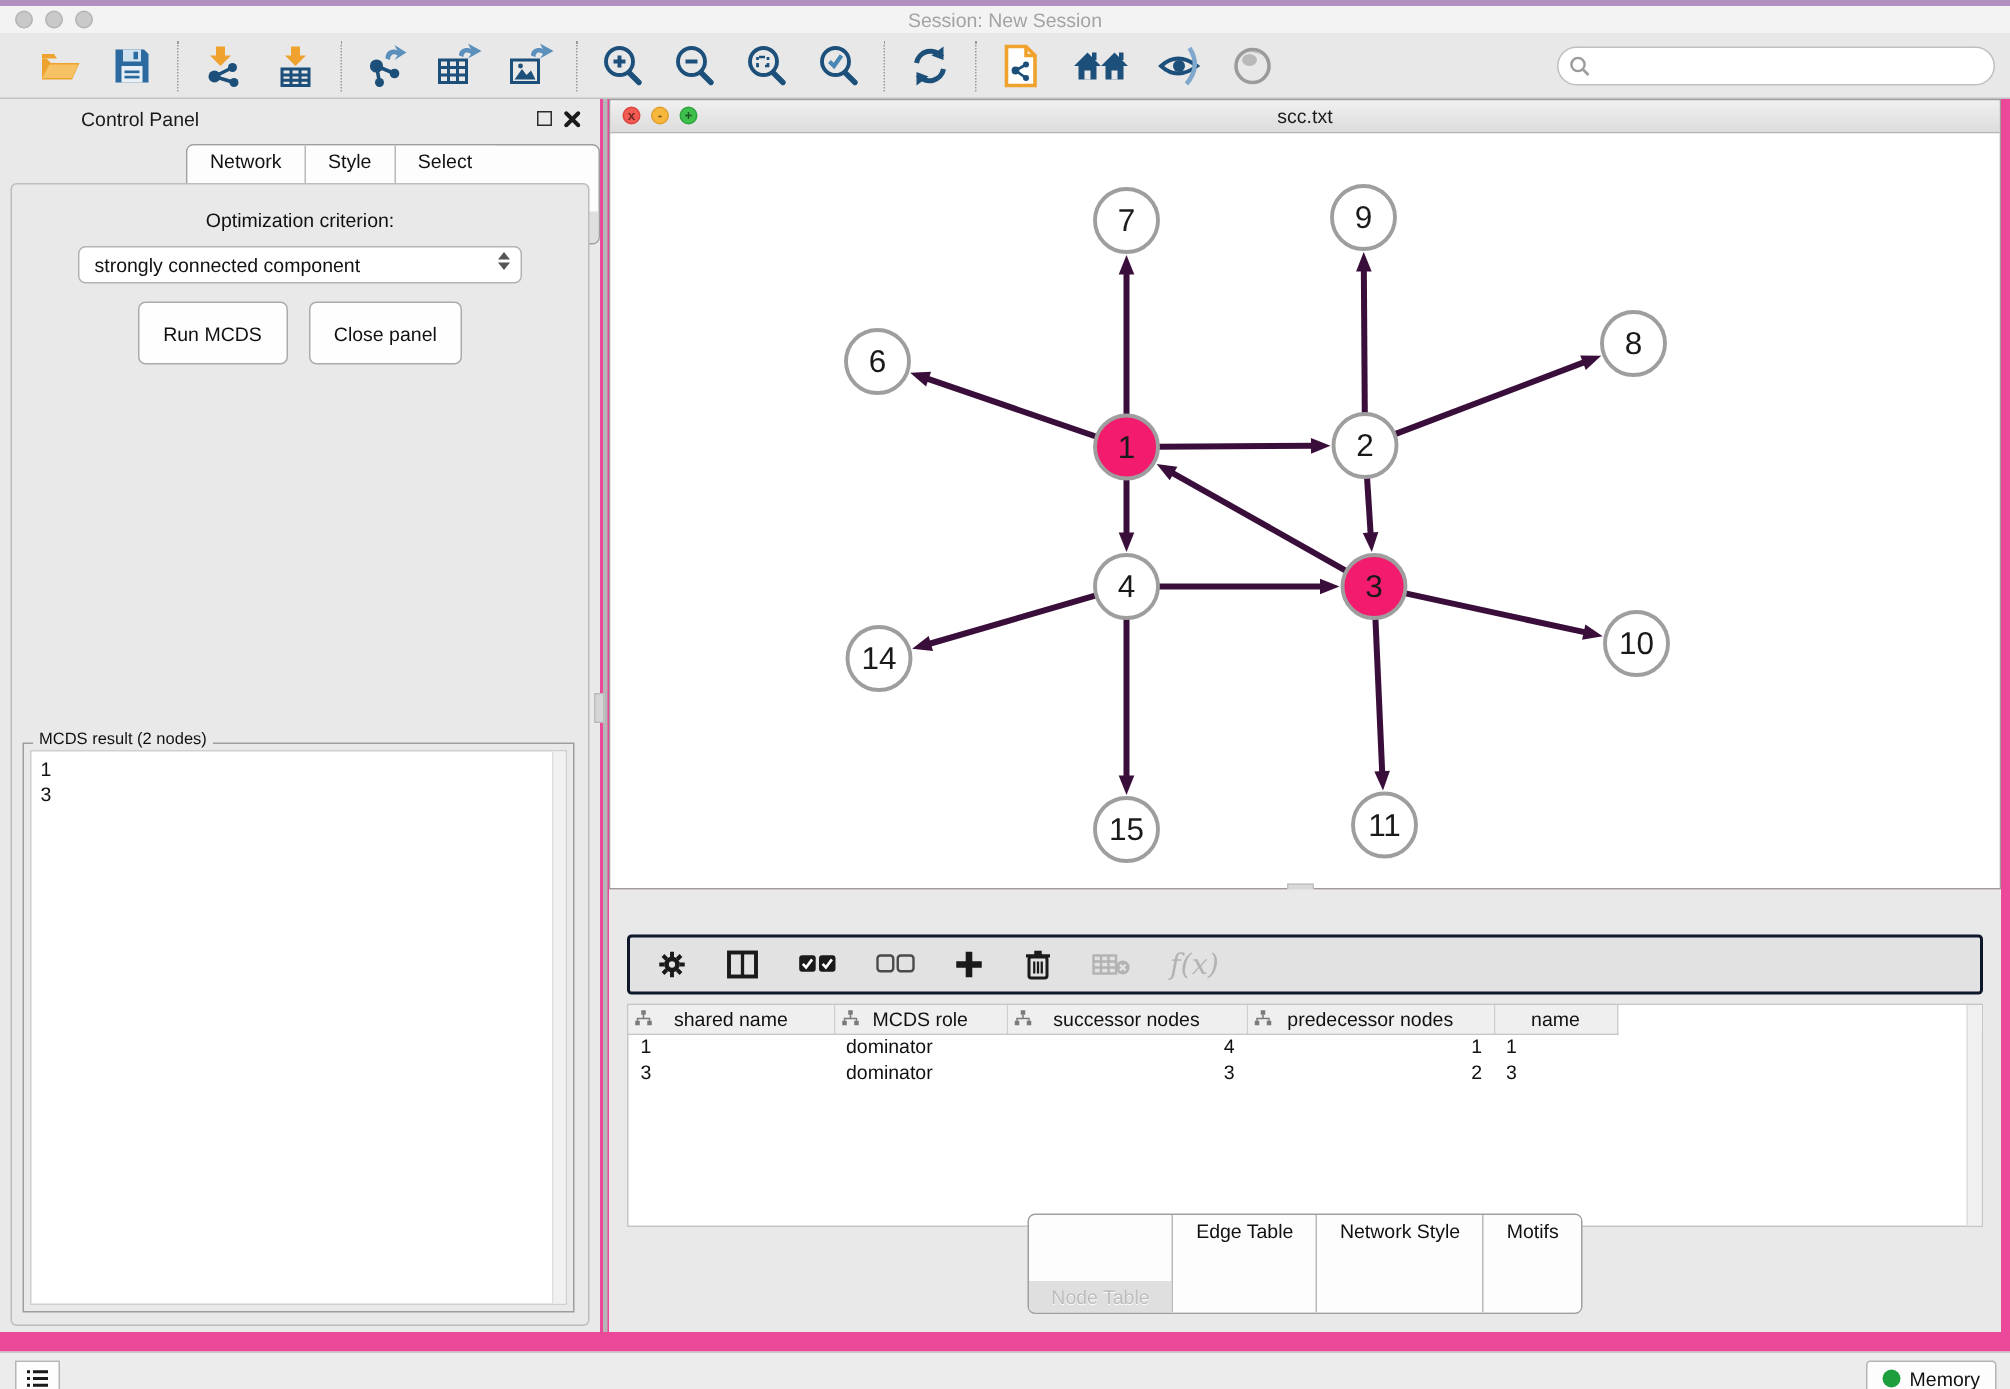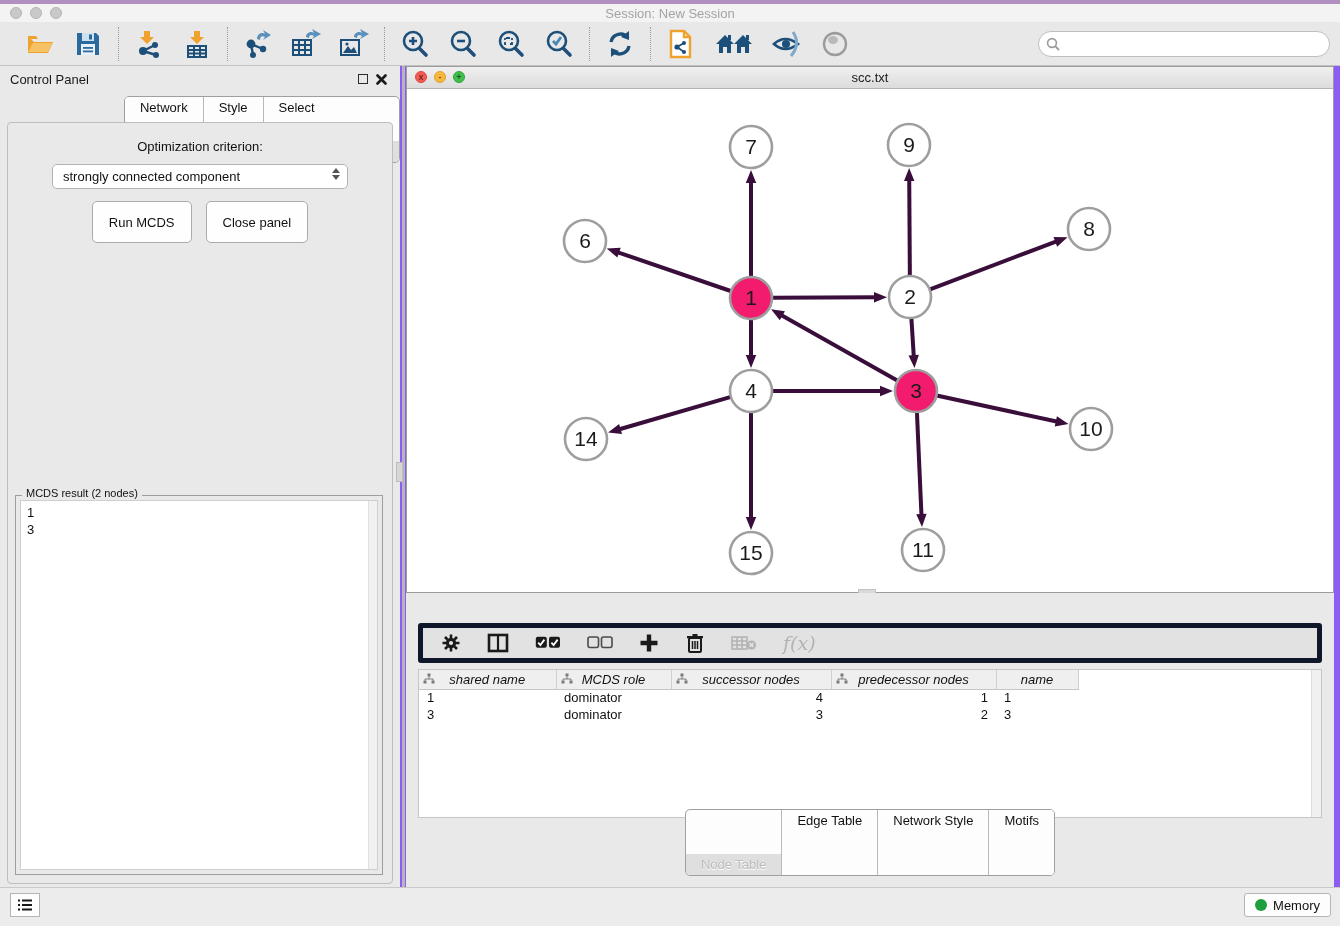--- a/index.html
+++ b/index.html
@@ -1,17 +1,17 @@
 <!DOCTYPE html>
 <html><head>
 <meta charset="utf-8">
 <style>
   * { margin:0; padding:0; box-sizing:border-box; }
   html,body { width:1340px; height:926px; font-family:"Liberation Sans", sans-serif; background:#e9e9e9; overflow:hidden; }
-  .window { position:absolute; inset:0; background:#8b5cf6; }
+  .window { position:absolute; inset:0; background:#ec4899; }
 
   
   .frame-top { position:absolute; left:0; top:0; right:0; height:4px; background:#b18fc0; }
   .titlebar { position:absolute; left:0; top:4px; right:0; height:18px; background:#f3f3f3; }
   .traffic { position:absolute; left:10px; top:3px; display:flex; gap:8px; }
   .tl { width:12px; height:12px; border-radius:50%; background:#c9c9c9; border:1px solid #b4b4b4; position:relative; font-size:9px; line-height:10px; text-align:center; color:rgba(0,0,0,.55); font-weight:bold; }
   .tl.red { background:#f25a52; border-color:#dd4540; }
   .tl.yellow { background:#f6b73c; border-color:#e0a030; }
   .tl.green { background:#3fbf4c; border-color:#2fa43c; }
   .title-text { position:absolute; left:0; right:0; top:2px; text-align:center; font-size:13px; color:#a3a3a3; }
@@ -19,21 +19,21 @@
   
   .toolbar { position:absolute; left:0; top:22px; right:0; height:44px; background:#e8e8e8; border-bottom:1px solid #c2c2c2; display:flex; align-items:center; padding-left:10px; }
   .tb-group { display:flex; align-items:center; gap:16px; padding:0 14px; }
   .tb-sep { width:0; height:34px; border-left:1px dotted #9a9a9a; }
   .tb-btn { width:32px; height:32px; display:flex; align-items:center; justify-content:center; cursor:pointer; }
   .search-wrap { margin-left:auto; margin-right:10px; position:relative; }
   .search-input { width:292px; height:26px; border:1px solid #bfbfbf; border-radius:13px; background:#fff; padding-left:26px; font-size:13px; outline:none; color:#333; }
   .search-glyph { position:absolute; left:8px; top:6px; }
 
   
-  .control-panel { position:absolute; left:0; top:66px; width:400px; bottom:38px; background:#e9e9e9; }
+  .control-panel { position:absolute; left:0; top:66px; width:400px; bottom:38px; background:#e9e9e9;padding-left:44px; }
   .panel-header { height:26px; display:flex; align-items:center; padding:0 10px; font-size:13px; color:#1a1a1a; }
   .panel-header .spacer { flex:1; }
   .mini-icon { width:18px; height:18px; display:flex; align-items:center; justify-content:center; cursor:pointer; }
   .float-glyph { width:10px; height:10px; border:1.6px solid #2c2c2c; background:transparent; }
   .segtabs { display:inline-flex; border:1px solid #9f9f9f; border-radius:5px; overflow:hidden; background:#fdfdfd; }
   .seg { padding:3px 15px; font-size:13px; color:#111; background:#fdfdfd; border-left:1px solid #b9b9b9; cursor:pointer; white-space:nowrap; }
   .seg:first-child { border-left:none; }
   .seg.disabled { background:#dfdfdf; color:#bdbdbd; text-shadow:0 1px 0 #fff;margin-top:44px; }
   .cp-tabs-row { text-align:right; margin-top:4px; }
   .cp-content { position:absolute; left:7px; right:7px; top:56px; bottom:4px; border:1px solid #bdbdbd; border-radius:4px; background:#e9e9e9; }
@@ -56,33 +56,33 @@
 
   
   .net-window { position:absolute; left:406px; top:66px; width:928px; height:527px; border:1px solid #9c9c9c; background:#fff; }
   .net-titlebar { position:absolute; left:0; top:0; right:0; height:22px; background:linear-gradient(#f0f0f0,#dcdcdc); border-bottom:1px solid #b3b3b3; }
   .net-title-text { position:absolute; left:0; right:0; top:3px; text-align:center; font-size:13px; color:#1a1a1a; }
   .net-traffic { position:absolute; left:8px; top:4px; display:flex; gap:7px; }
   .net-canvas { position:absolute; left:0; top:22px; right:0; bottom:0; background:#fff; }
 
   
   .table-panel { position:absolute; left:406px; top:593px; width:928px; bottom:38px; background:#e9e9e9; }
-  .tp-toolbar { position:absolute; left:12px; right:12px; top:30px; height:40px; background:#e2e2e2; border:5px solid #0f172a; border-radius:3px; display:flex; align-items:center; gap:26px; padding-left:18px; }
+  .tp-toolbar { position:absolute; left:12px; right:12px; top:30px; height:40px; background:#e2e2e2; border:2px solid #0f172a; border-radius:3px; display:flex; align-items:center; gap:26px; padding-left:18px; }
   .tp-btn { display:flex; align-items:center; justify-content:center; cursor:pointer; }
   .fx { font-family:"DejaVu Serif", serif; font-style:italic; font-size:19px; color:#b3b3b3; }
   .tbl-wrap { position:absolute; left:12px; right:12px; top:76px; bottom:70px; background:#fff; border:1px solid #c6c6c6; }
   table.datatable { border-collapse:collapse; table-layout:fixed; font-size:13px; width:100%; }
-  .datatable th { background:#efefef; border-right:1px solid #cfcfcf; border-bottom:1px solid #c6c6c6; font-weight:normal; color:#111; height:19px; position:relative; text-align:center;font-style:italic; }
+  .datatable th { background:#efefef; border-right:1px solid #cfcfcf; border-bottom:1px solid #c6c6c6; font-weight:normal; color:#111; height:19px; position:relative; text-align:center; }
   .datatable th .hdr-icon { position:absolute; left:4px; top:3px; }
   .datatable td { height:17px; padding:0 8px; color:#111; overflow:hidden; white-space:nowrap; }
   .tbl-scroll { position:absolute; right:0; top:0; bottom:0; width:10px; background:#f0f0f0; border-left:1px solid #ddd; }
   .tp-tabs-row { position:absolute; left:0; right:0; bottom:12px; text-align:center; }
 
   
-  .statusbar { position:absolute; left:0; bottom:0; right:0; height:39px; background:#ececec; border-top:1px solid #c9c9c9; }
+  .statusbar { position:absolute; left:0; bottom:0; right:0; height:25px; background:#ececec; border-top:1px solid #c9c9c9; }
   .status-left-btn { position:absolute; left:10px; top:5px; width:30px; height:24px; background:#fdfdfd; border:1px solid #b5b5b5; display:flex; align-items:center; justify-content:center; cursor:pointer; }
   .memory-btn { position:absolute; right:9px; top:5px; height:24px; padding:0 10px; background:#fdfdfd; border:1px solid #b5b5b5; border-radius:3px; display:flex; align-items:center; gap:6px; font-size:13px; color:#111; cursor:pointer; }
   .mem-dot { width:12px; height:12px; border-radius:50%; background:#1f9e3d; }
 </style>
 </head>
 <body>
 
 <div class="window">
 
   <div class="frame-top"></div>

